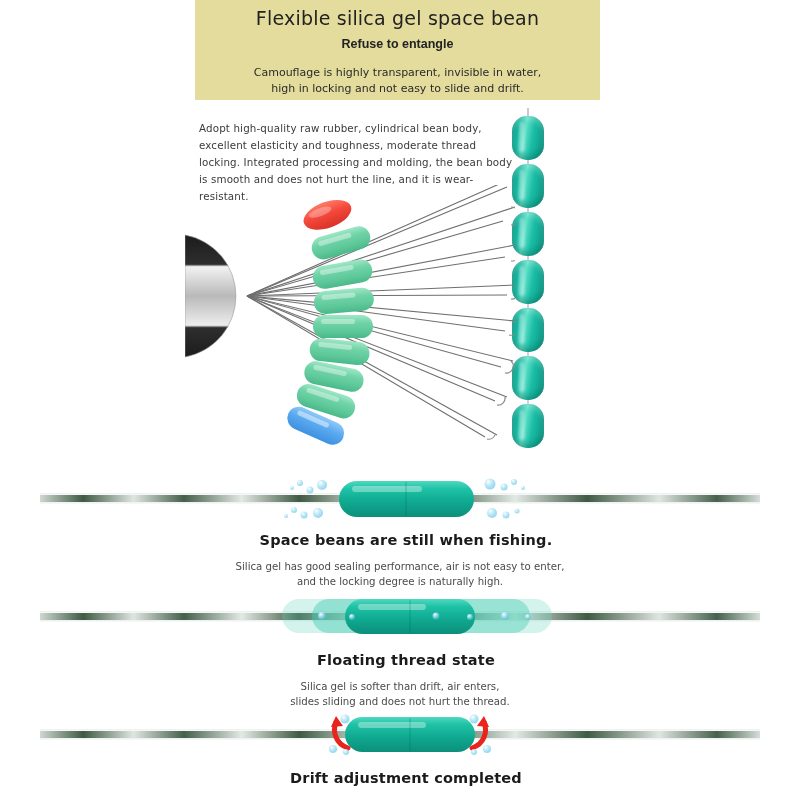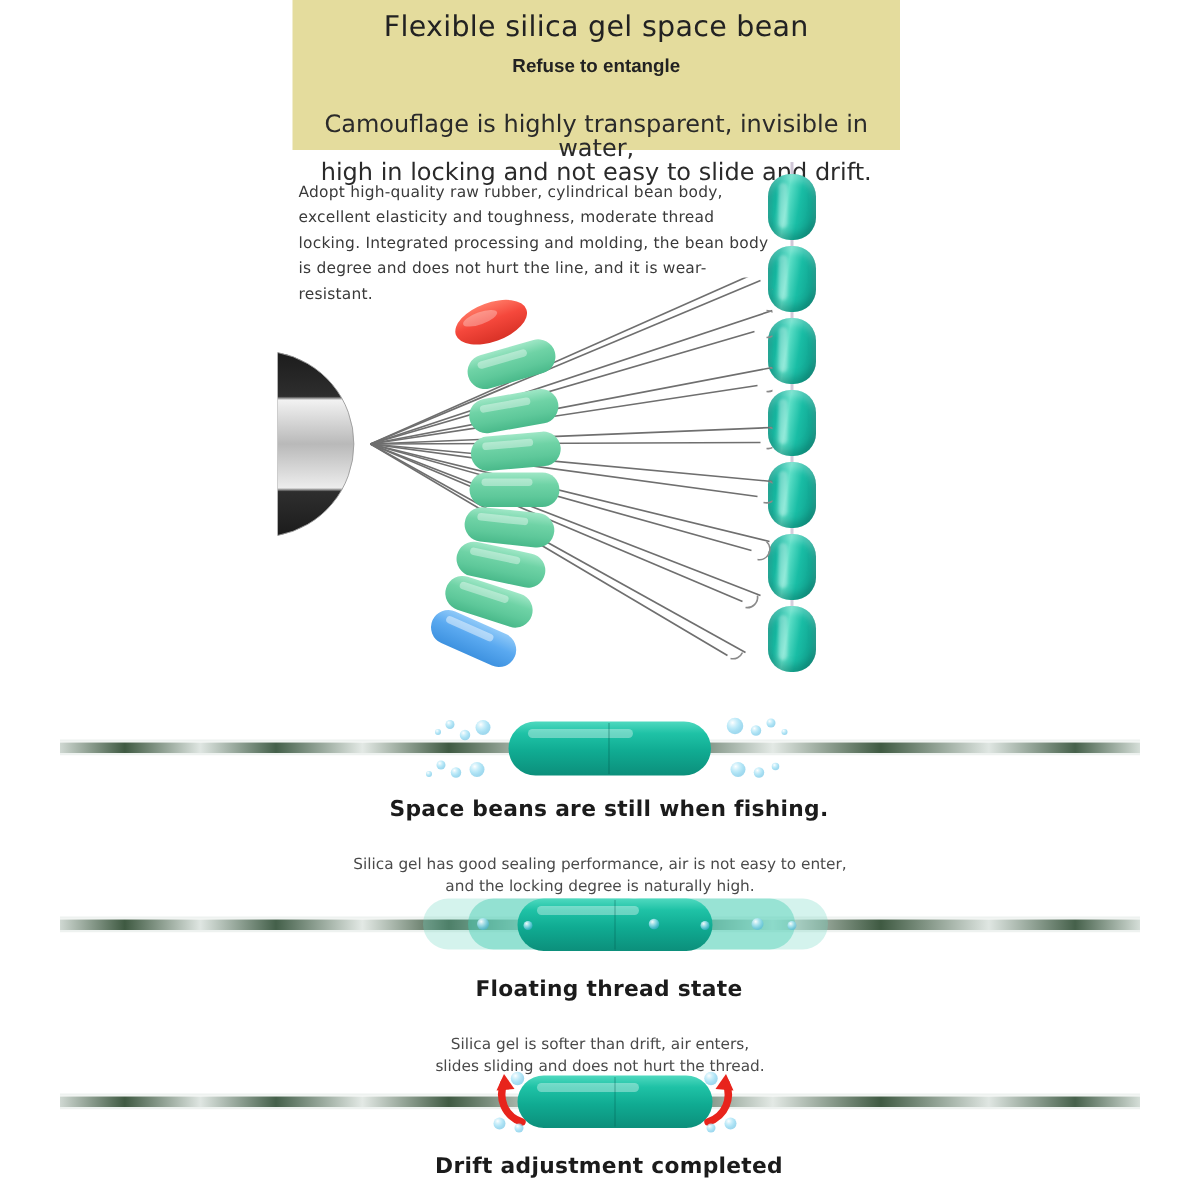--- a/index.html
+++ b/index.html
@@ -19,21 +19,21 @@
   }
   .banner-title{
     font-size:19px;font-weight:400;color:#222;letter-spacing:.2px;
     font-family:"DejaVu Sans", sans-serif;
   }
   .banner-sub{
     font-size:12.5px;font-weight:bold;color:#222;margin-top:8px;
     font-family:Liberation Sans, sans-serif;
   }
   .banner-line{
-    font-size:16px;color:#2a2a2a;line-height:16px;margin-top:24px;
+    font-size:11px;color:#2a2a2a;line-height:16px;margin-top:14px;
     text-align:center;
   }
 
   
   .intro{
     position:absolute;left:199px;top:120px;width:320px;
     font-size:10.3px;line-height:17px;color:#3a3a3a;letter-spacing:.15px;
   }
 
   
@@ -57,41 +57,41 @@
   .fan{position:absolute;left:185px;top:185px;width:330px;height:265px;}
 
   
   .scene{position:absolute;left:0;width:800px;}
   .scene-art{position:relative;width:800px;height:62px;}
   .scene-title{
     text-align:center;font-size:14.5px;font-weight:bold;color:#1b1b1b;
     margin-top:2px;letter-spacing:.2px;padding-left:12px;
   }
   .scene-desc{
-    text-align:center;font-size:10.2px;color:#4a4a4a;line-height:15px;margin-top:21px;
+    text-align:center;font-size:10.2px;color:#4a4a4a;line-height:15px;margin-top:11px;
   }
   .scene1{top:468px;}
   .scene2{top:588px;}
   .scene3{top:706px;}
 </style>
 </head>
 <body>
 
 <div class="page">
 
   <div class="banner">
     <div class="banner-title">Flexible silica gel space bean</div>
     <div class="banner-sub">Refuse to entangle</div>
     <div class="banner-line">
       <span>Camouflage is highly transparent, invisible in water,</span><br>
       <span>high in locking and not easy to slide and drift.</span>
     </div>
   </div>
 
-  <div class="intro">Adopt high-quality raw rubber, cylindrical bean body, excellent elasticity and toughness, moderate thread locking. Integrated processing and molding, the bean body is degree and does not hurt the line, and it is wear-resistant.</div>
+  <div class="intro">Adopt high-quality raw rubber, cylindrical bean body, excellent elasticity and toughness, moderate thread locking. Integrated processing and molding, the bean body is smooth and does not hurt the line, and it is wear-resistant.</div>
 
   <div class="bead-col">
     <div class="thread"></div>
     <div class="bead" style="top:8px"></div>
     <div class="bead" style="top:56px"></div>
     <div class="bead" style="top:104px"></div>
     <div class="bead" style="top:152px"></div>
     <div class="bead" style="top:200px"></div>
     <div class="bead" style="top:248px"></div>
     <div class="bead" style="top:296px"></div>

